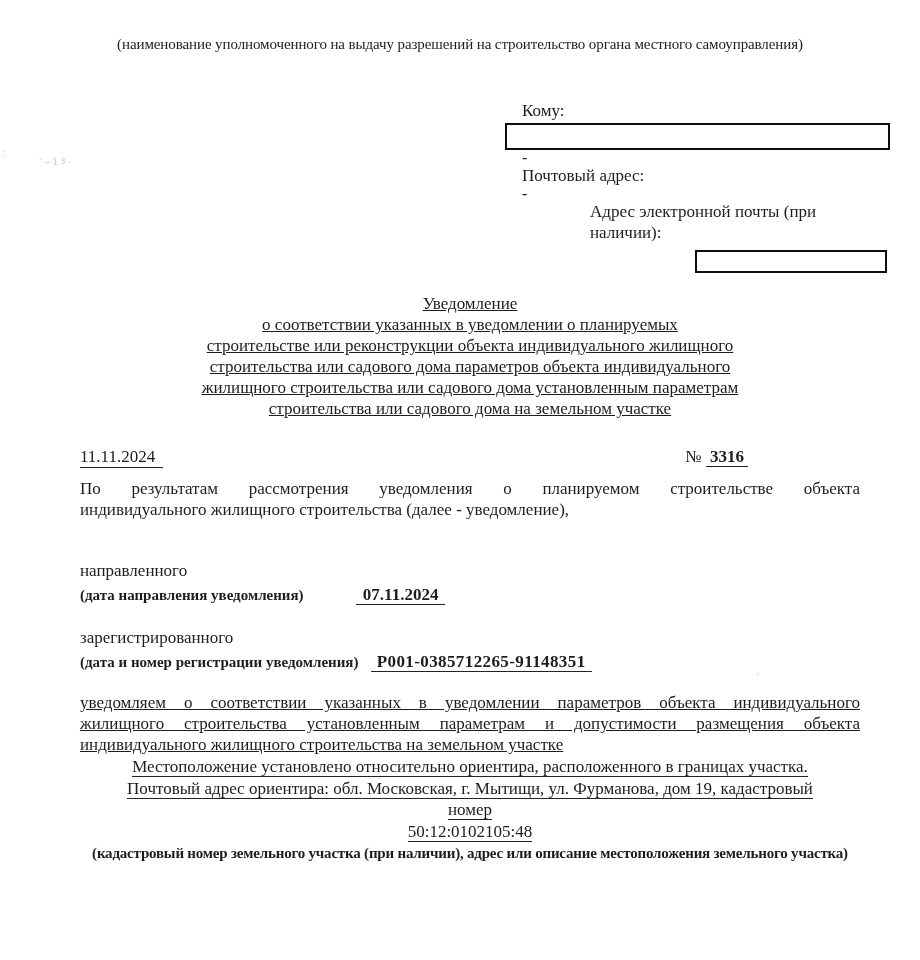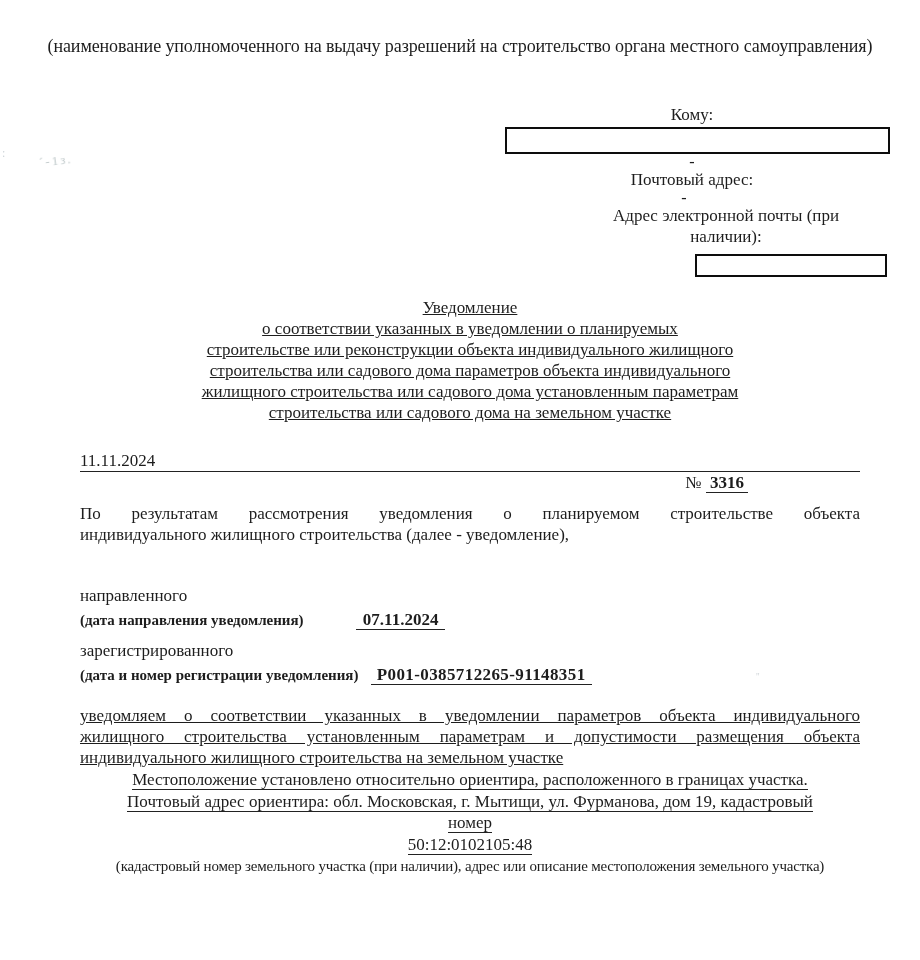--- a/index.html
+++ b/index.html
@@ -16,27 +16,27 @@
   }
   
   .header { padding-top:33px; text-align:center; }
   .authority-name {
     display:inline-block;
     font-size:17.5px;
     padding:0 28px 1px 28px;
     border-bottom:1.6px solid #222;
     letter-spacing:0.2px;
   }
-  .authority-caption { font-size:18px; margin-top:3px; letter-spacing:-0.1px; }
+  .authority-caption { font-size:15px; margin-top:3px; letter-spacing:-0.1px; }
 
   
   .recipient {
     width:340px;
     margin:47px 58px 0 auto;
-    text-align:center;
+    text-align:left;
     line-height:21px;
   }
   .redact-box-1 {
     height:27px;
     border:2.5px solid #0d0d0d;
     margin:2px -28px 0 -17px;
     background:#fff;
   }
   .dash-line { line-height:15px; font-size:16px; }
   .dash-line.second { padding-right:16px; }
@@ -44,41 +44,41 @@
   .redact-box-2 {
     width:192px; height:23px;
     border:2.5px solid #0d0d0d;
     margin:7px -25px 0 auto;
     background:#fff;
   }
 
   
   .body { padding:0 60px 0 80px; }
   .notice-title { margin-top:20px; text-align:center; line-height:21px;text-decoration:underline; }
-  .meta-row { margin-top:27px; display:flex; line-height:21px;flex-direction:column; }
+  .meta-row { margin-top:27px; display:flex; line-height:21px; }
   .doc-date { border-bottom:1.5px solid #222; padding-right:8px; }
   .doc-number-group { margin-left:auto; margin-right:112px; }
   .doc-number { border-bottom:1.5px solid #222; padding:0 4px;font-weight:bold; }
 
   .para { margin-top:10px; line-height:21px; text-align:left; }
   .jline { display:block; text-align:justify; text-align-last:justify; }
   .lline { display:block; }
 
   .sent-label { margin-top:40px; line-height:21px; }
   .caption-row { margin-top:3px; line-height:21px;font-weight:bold; }
   .small-caption { font-size:15px; }
   .sent-value { border-bottom:1.5px solid #222; padding:0 7px; margin-left:48px; }
-  .reg-label { margin-top:9px; line-height:21px; }
+  .reg-label { margin-top:21px; line-height:21px; }
   .reg-value { border-bottom:1.5px solid #222; padding:0 6px; margin-left:8px; letter-spacing:0.4px; }
 
   .para-decision { margin-top:19px; line-height:21px;text-decoration:underline; }
 
   .location { margin-top:1px; text-align:center; line-height:21.5px; }
   .uline { border-bottom:1.6px solid #222; }
-  .location-caption { margin-top:3px; text-align:center; font-size:15px; letter-spacing:-0.2px; }
+  .location-caption { margin-top:3px; text-align:center; font-size:15px; letter-spacing:-0.2px;font-weight:bold; }
 
   
   .artifact {
     position:absolute;
     color:#c7cdd2;
     filter:blur(0.5px);
     user-select:none;
   }
   .artifact.pencil { left:39px; top:153px; font-size:13px; letter-spacing:2px; transform:rotate(-7deg); color:#c2cbcc; }
   .artifact.edge { left:2px; top:146px; font-size:12px; color:#ced4d8; }

